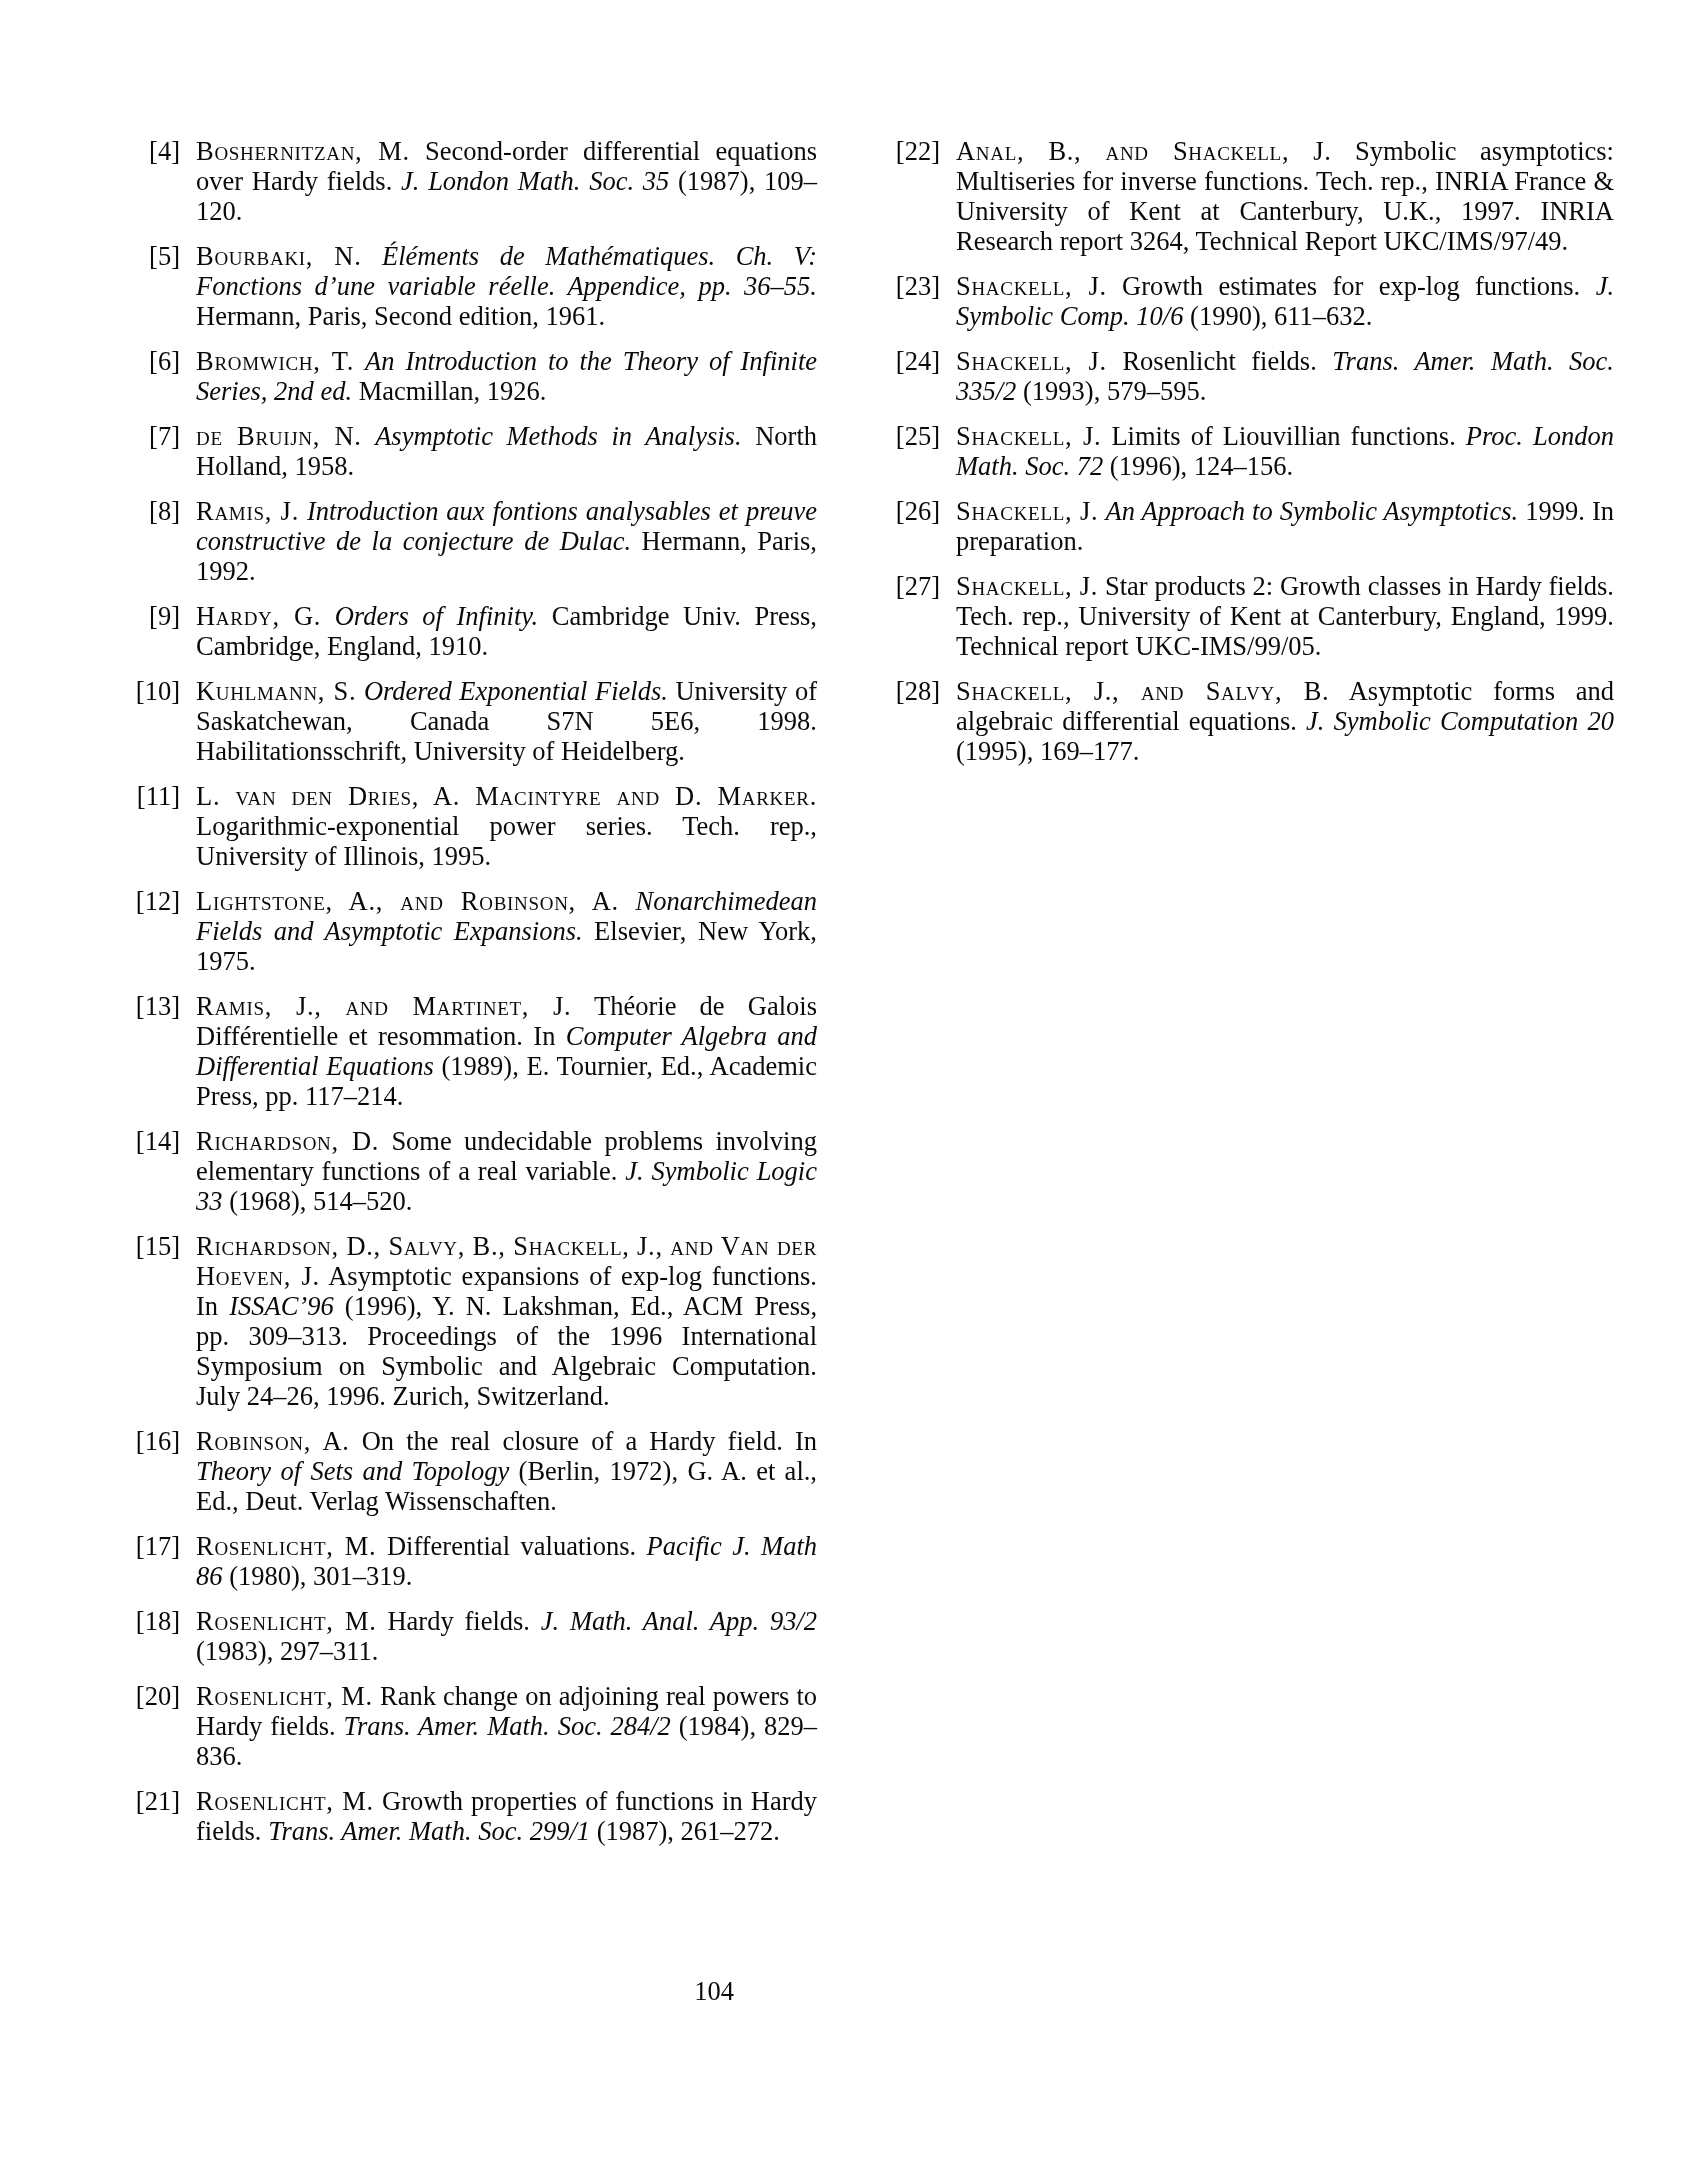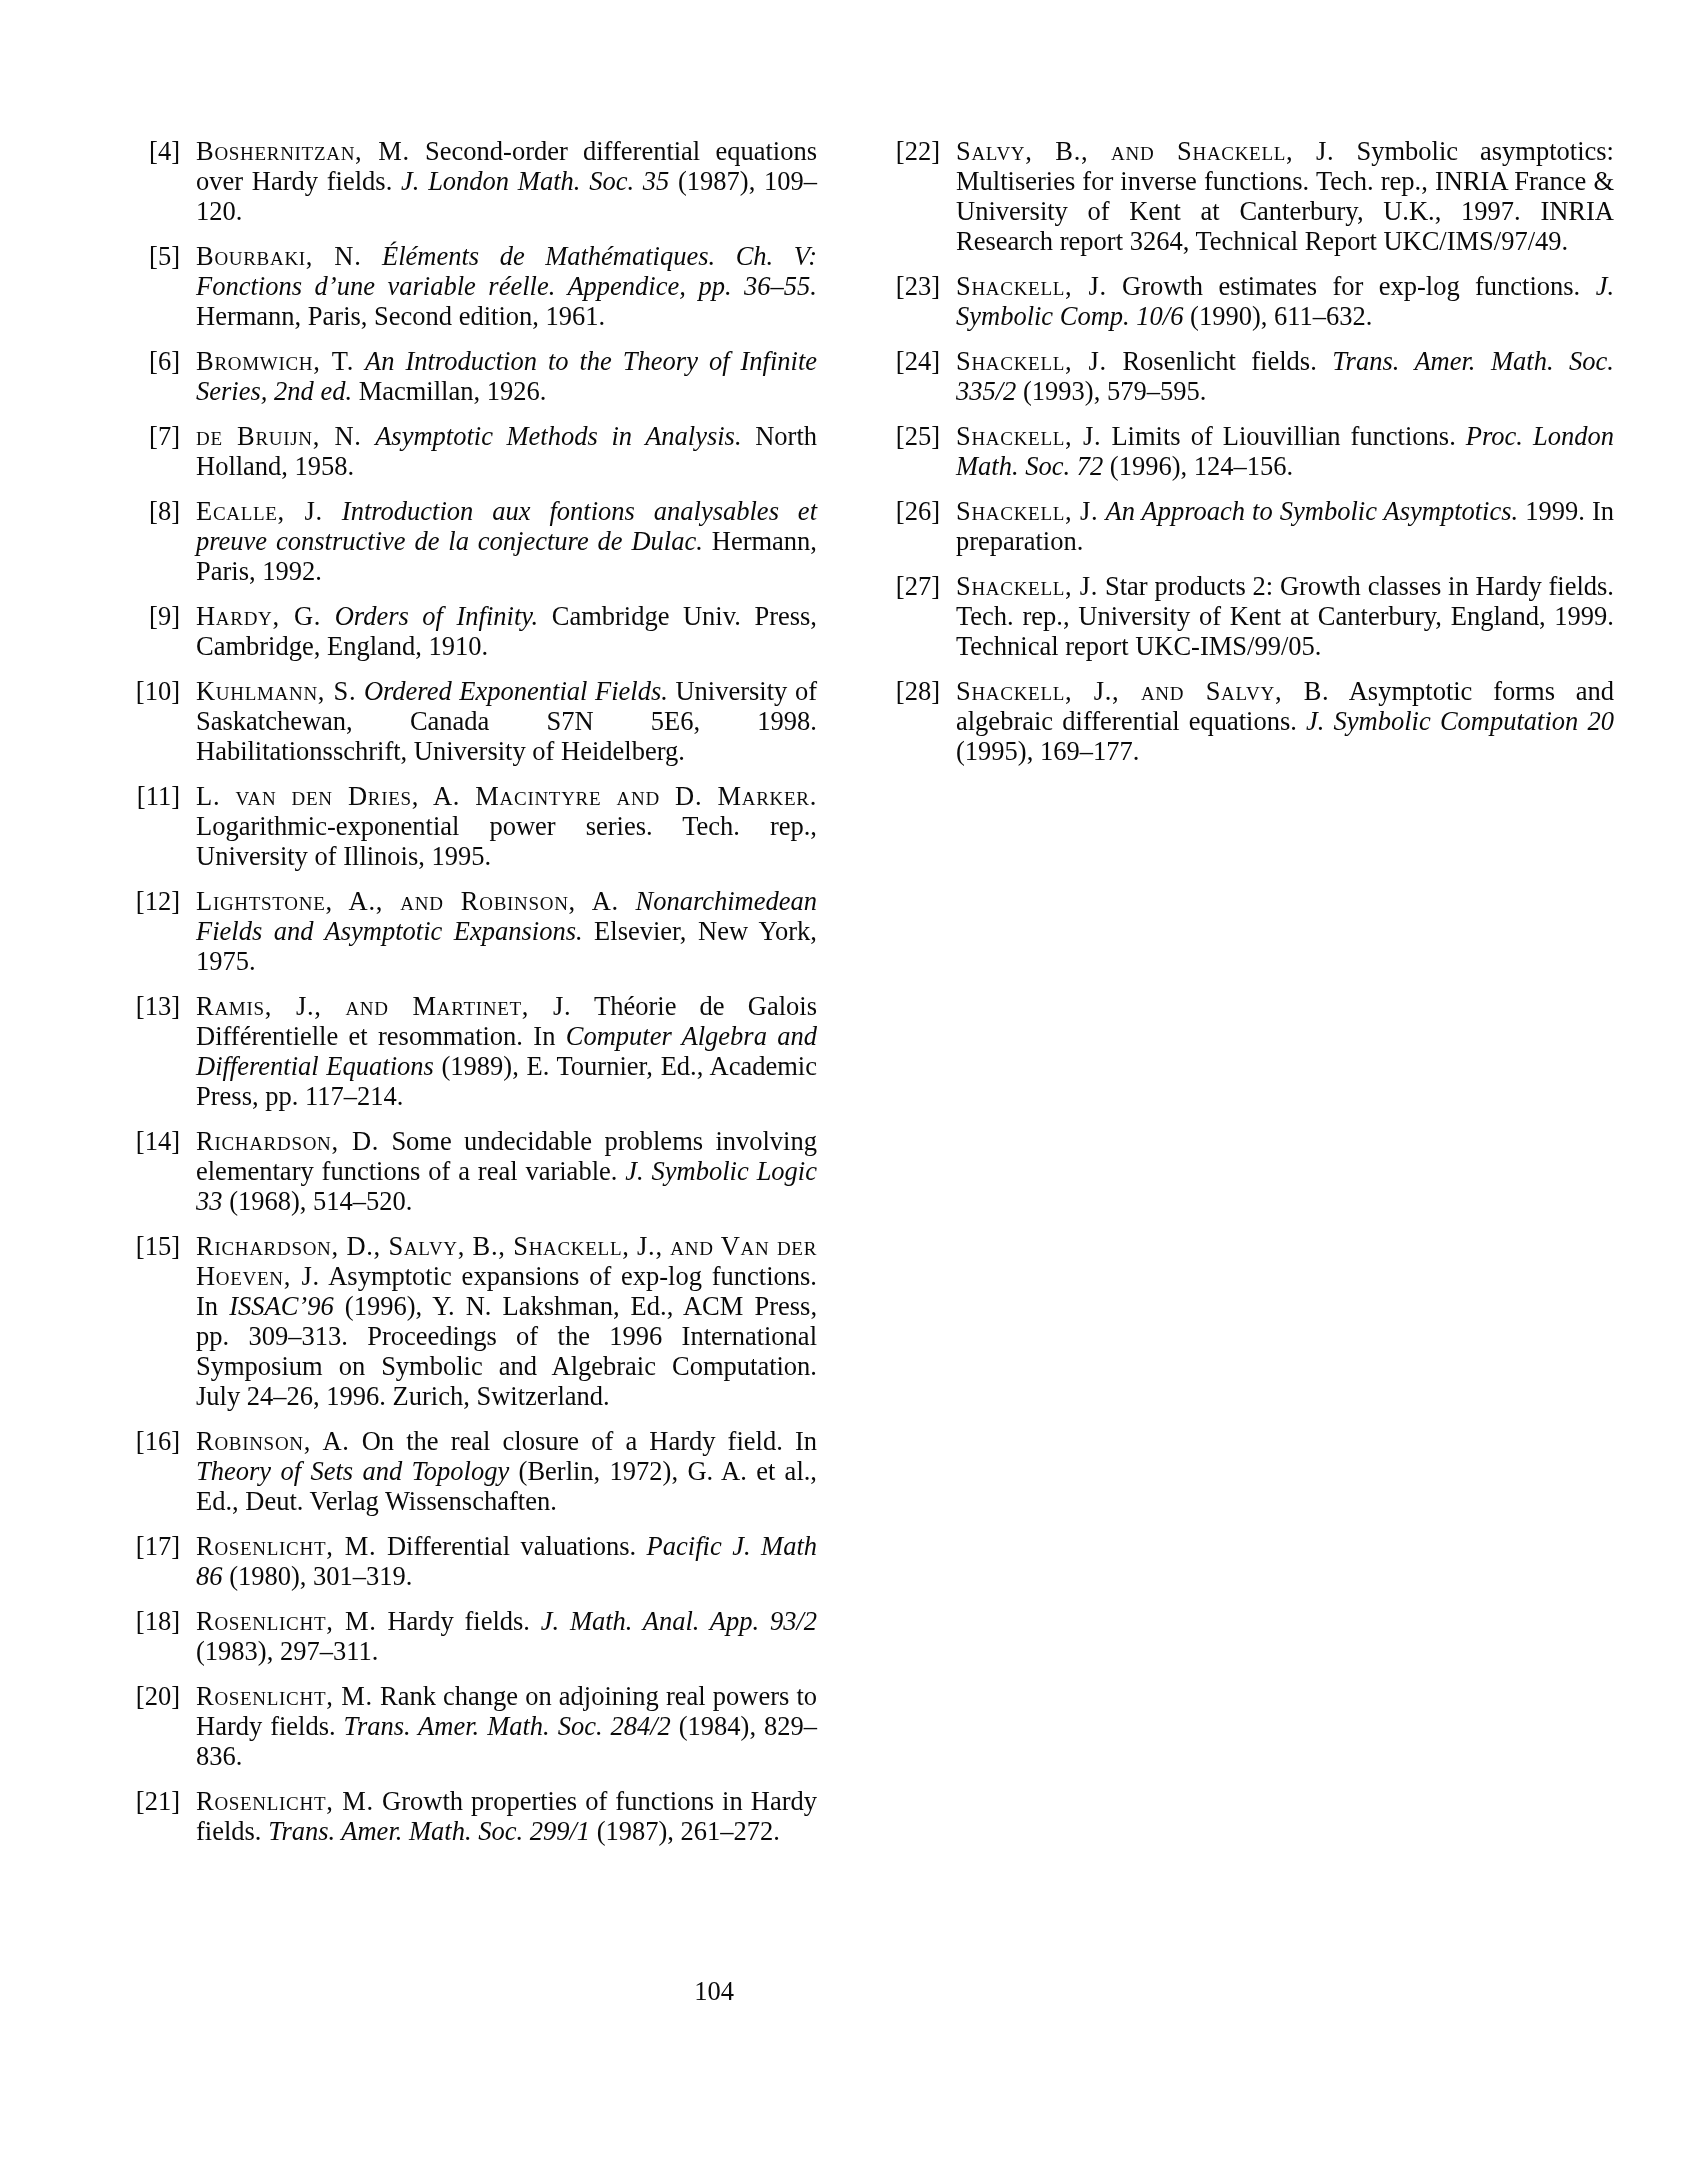--- a/index.html
+++ b/index.html
@@ -73,21 +73,21 @@
     <div class="ref-body"><span class="sc">Bromwich, T.</span><span class="rm"> </span><span class="it">An Introduction to the Theory of Infinite Series, 2nd ed.</span><span class="rm"> Macmillan, 1926.</span></div>
   </div>
 
   <div class="ref">
     <div class="ref-label">[7]</div>
     <div class="ref-body"><span class="sc">de Bruijn, N.</span><span class="rm"> </span><span class="it">Asymptotic Methods in Analysis.</span><span class="rm"> North Holland, 1958.</span></div>
   </div>
 
   <div class="ref">
     <div class="ref-label">[8]</div>
-    <div class="ref-body"><span class="sc">Ecalle, J.</span><span class="rm"> </span><span class="it">Introduction aux fontions analysables et preuve constructive de la conjecture de Dulac.</span><span class="rm"> Hermann, Paris, 1992.</span></div>
+    <div class="ref-body"><span class="sc">Ramis, J.</span><span class="rm"> </span><span class="it">Introduction aux fontions analysables et preuve constructive de la conjecture de Dulac.</span><span class="rm"> Hermann, Paris, 1992.</span></div>
   </div>
 
   <div class="ref">
     <div class="ref-label">[9]</div>
     <div class="ref-body"><span class="sc">Hardy, G.</span><span class="rm"> </span><span class="it">Orders of Infinity.</span><span class="rm"> Cambridge Univ. Press, Cambridge, England, 1910.</span></div>
   </div>
 
   <div class="ref">
     <div class="ref-label">[10]</div>
     <div class="ref-body"><span class="sc">Kuhlmann, S.</span><span class="rm"> </span><span class="it">Ordered Exponential Fields.</span><span class="rm"> University of Saskatchewan, Canada S7N 5E6, 1998. Habilitationsschrift, University of Heidelberg.</span></div>
@@ -140,21 +140,21 @@
   </div>
 
   <div class="ref">
     <div class="ref-label">[21]</div>
     <div class="ref-body"><span class="sc">Rosenlicht, M.</span><span class="rm"> Growth properties of functions in Hardy fields. </span><span class="it">Trans. Amer. Math. Soc. 299/1</span><span class="rm"> (1987), 261–272.</span></div>
   </div>
 </div>
   <div class="col col-right">
   <div class="ref">
     <div class="ref-label">[22]</div>
-    <div class="ref-body"><span class="sc">Salvy, B., and Shackell, J.</span><span class="rm"> Symbolic asymptotics: Multiseries for inverse functions. Tech. rep., INRIA France &amp; University of Kent at Canterbury, U.K., 1997. INRIA Research report 3264, Technical Report UKC/IMS/97/49.</span></div>
+    <div class="ref-body"><span class="sc">Anal, B., and Shackell, J.</span><span class="rm"> Symbolic asymptotics: Multiseries for inverse functions. Tech. rep., INRIA France &amp; University of Kent at Canterbury, U.K., 1997. INRIA Research report 3264, Technical Report UKC/IMS/97/49.</span></div>
   </div>
 
   <div class="ref">
     <div class="ref-label">[23]</div>
     <div class="ref-body"><span class="sc">Shackell, J.</span><span class="rm"> Growth estimates for exp-log functions. </span><span class="it">J. Symbolic Comp. 10/6</span><span class="rm"> (1990), 611–632.</span></div>
   </div>
 
   <div class="ref">
     <div class="ref-label">[24]</div>
     <div class="ref-body"><span class="sc">Shackell, J.</span><span class="rm"> Rosenlicht fields. </span><span class="it">Trans. Amer. Math. Soc. 335/2</span><span class="rm"> (1993), 579–595.</span></div>

